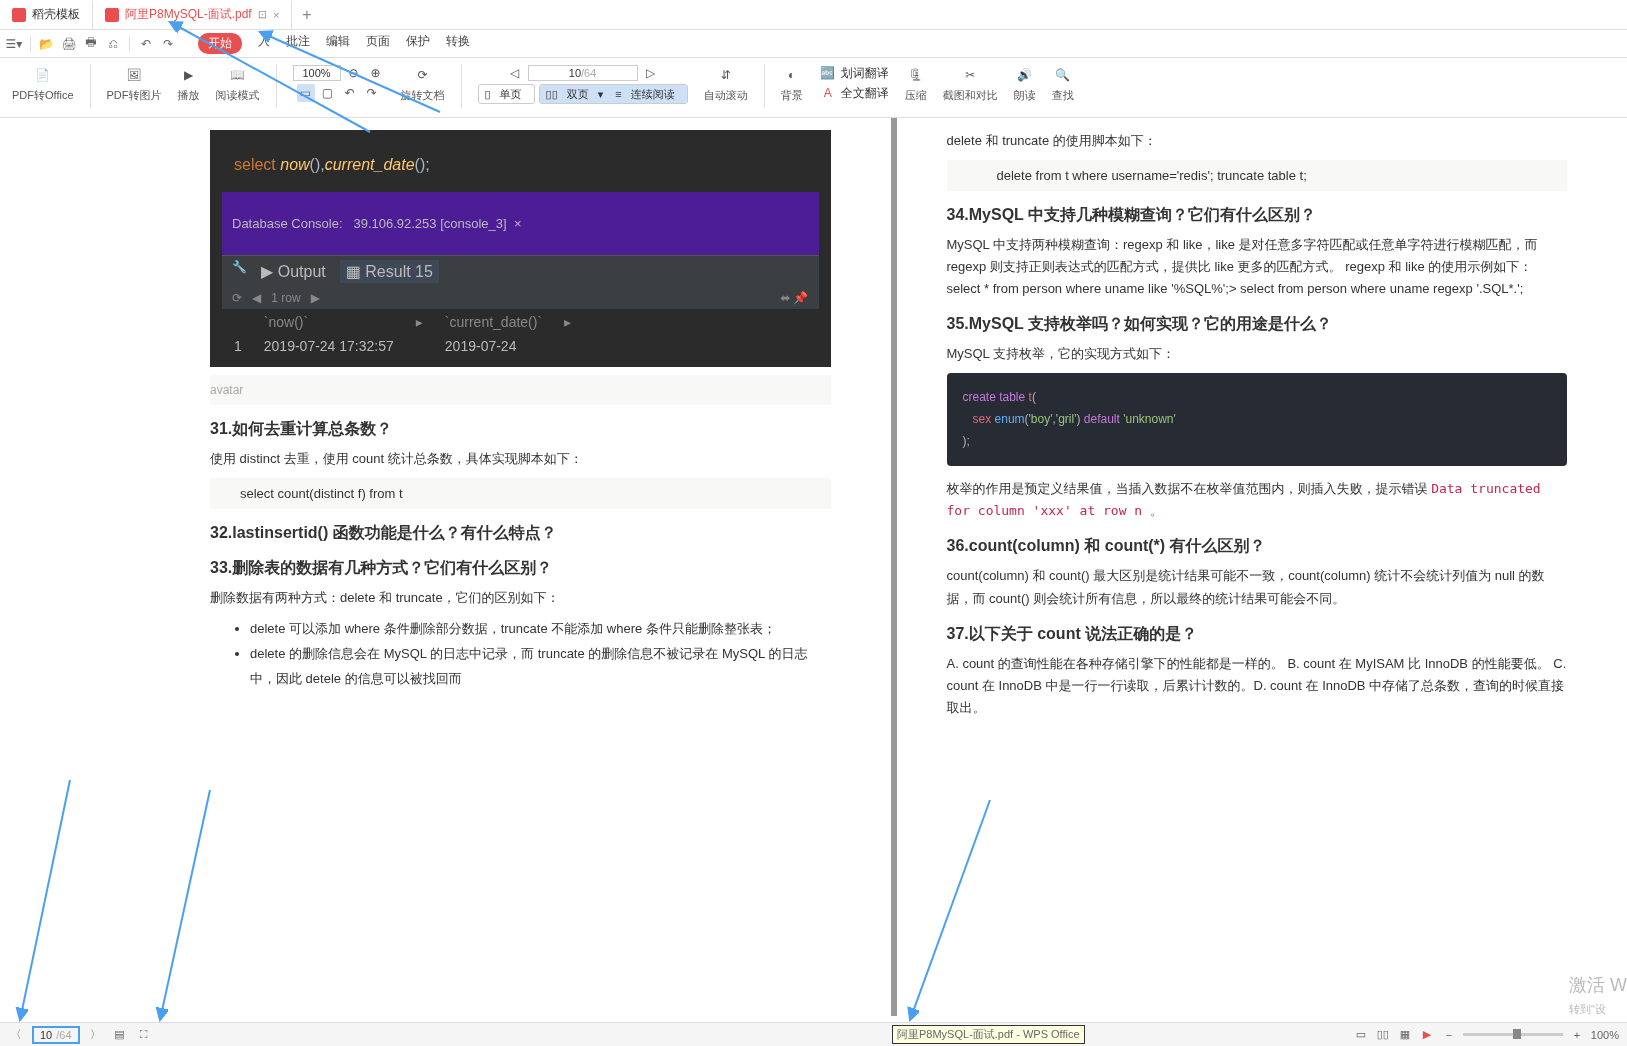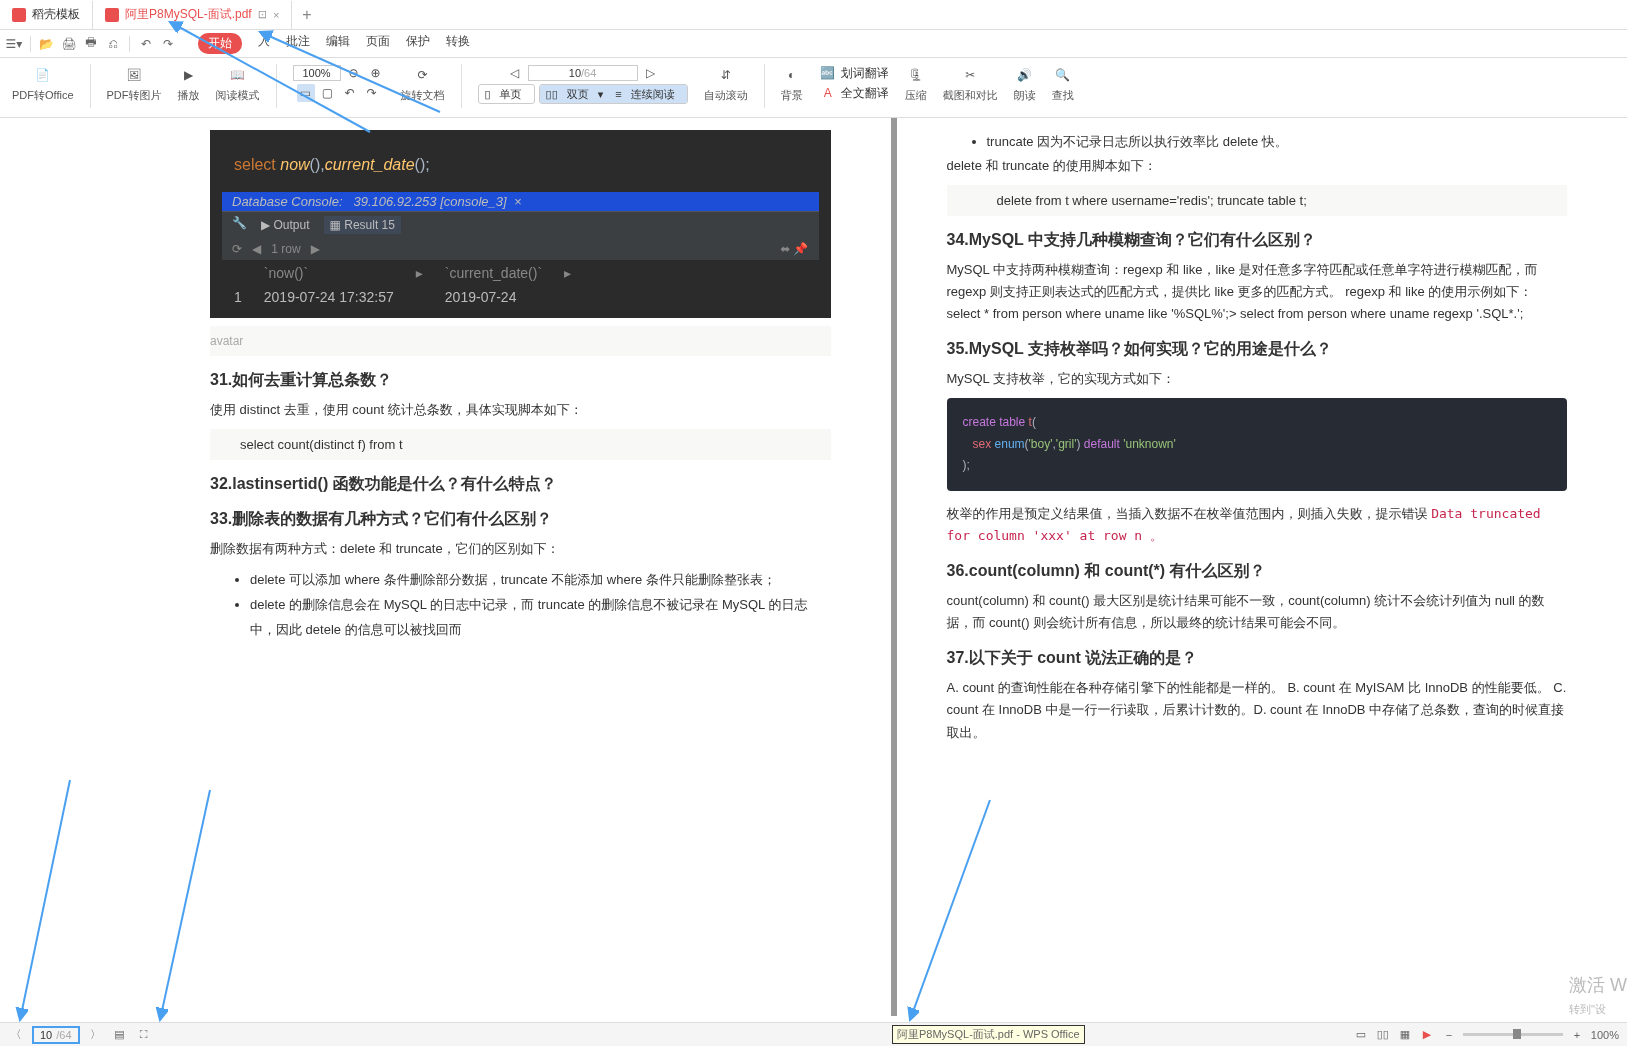--- a/index.html
+++ b/index.html
@@ -45,23 +45,23 @@
 .content { display: flex; height: calc(100% - 148px); background: #999; }
 .page { flex: 1; background: #fff; margin: 0; padding: 12px 30px; overflow: hidden; position: relative; }
 .page-divider { width: 6px; background: #999; }
 
 
 .code-img { background: #2b2b2b; color: #ddd; font-family: Consolas, monospace; padding: 8px 12px; margin: 0 0 8px 0; position: relative; }
 .code-select { font-size: 16px; padding: 18px 12px; }
 .kw { color: #cc7832; }
 .fn { color: #ffc66d; font-style: italic; }
 .op { color: #a9b7c6; }
-.db-console { background: #1d4ed8; padding: 2px 10px; font-size: 13px; color: #bbb; font-style: italic; }
+.db-console { background: #4c1d95; padding: 24px 10px; font-size: 13px; color: #bbb; }
 .db-tabs { display: flex; gap: 8px; padding: 4px 10px; background: #3c3f41; border-top: 1px solid #555; }
-.db-tab { font-size: 12px; color: #bbb; padding: 2px 6px; }
+.db-tab { font-size: 16px; color: #bbb; padding: 2px 6px; }
 .db-tab.sel { background: #4b6eaf33; }
 .db-tool { display: flex; align-items: center; gap: 10px; padding: 4px 10px; background: #3c3f41; color: #888; font-size: 12px; }
 .db-result { font-size: 14px; }
 .db-result td { padding: 3px 10px; color: #bbb; }
 .db-result .col-h { color: #888; }
 .avatar { text-align: left; color: #aaa; font-size: 12px; padding: 8px 0; background: #f8f8f6; }
 
 h3 { font-size: 16px; font-weight: bold; margin: 14px 0 8px; }
 .body-txt { font-size: 13px; line-height: 1.7; color: #333; margin-bottom: 8px; }
 .inline-code { color: #c7254e; font-family: Consolas, monospace; }
@@ -268,23 +268,20 @@
     <h3>33.删除表的数据有几种方式？它们有什么区别？</h3>
     <p class="body-txt">删除数据有两种方式：delete 和 truncate，它们的区别如下：</p>
     <ul class="bullet-list">
       <li>delete 可以添加 where 条件删除部分数据，truncate 不能添加 where 条件只能删除整张表；</li>
       <li>delete 的删除信息会在 MySQL 的日志中记录，而 truncate 的删除信息不被记录在 MySQL 的日志中，因此 detele 的信息可以被找回而</li>
     </ul>
   </div>
   <div class="page-divider"></div>
 
   <div class="page" style="padding-left:50px;padding-right:60px">
-    <ul class="bullet-list">
-      <li>truncate 因为不记录日志所以执行效率比 delete 快。</li>
-    </ul>
     <p class="body-txt">delete 和 truncate 的使用脚本如下：</p>
     <div class="code-box" style="padding-left:50px">delete from t where username='redis'; truncate table t;</div>
     <h3>34.MySQL 中支持几种模糊查询？它们有什么区别？</h3>
     <p class="body-txt">MySQL 中支持两种模糊查询：regexp 和 like，like 是对任意多字符匹配或任意单字符进行模糊匹配，而 regexp 则支持正则表达式的匹配方式，提供比 like 更多的匹配方式。 regexp 和 like 的使用示例如下： select * from person where uname like '%SQL%';&gt; select from person where uname regexp '.SQL*.';</p>
     <h3>35.MySQL 支持枚举吗？如何实现？它的用途是什么？</h3>
     <p class="body-txt">MySQL 支持枚举，它的实现方式如下：</p>
     <div class="dark-code">
       <div><span class="tok-kw">create table</span> <span class="tok-id">t</span>(</div>
       <div>&nbsp;&nbsp;&nbsp;<span class="tok-id">sex</span> <span class="tok-fn">enum</span>(<span class="tok-str">'boy'</span>,<span class="tok-str">'gril'</span>) <span class="tok-kw">default</span> <span class="tok-str">'unknown'</span></div>
       <div>);</div>

